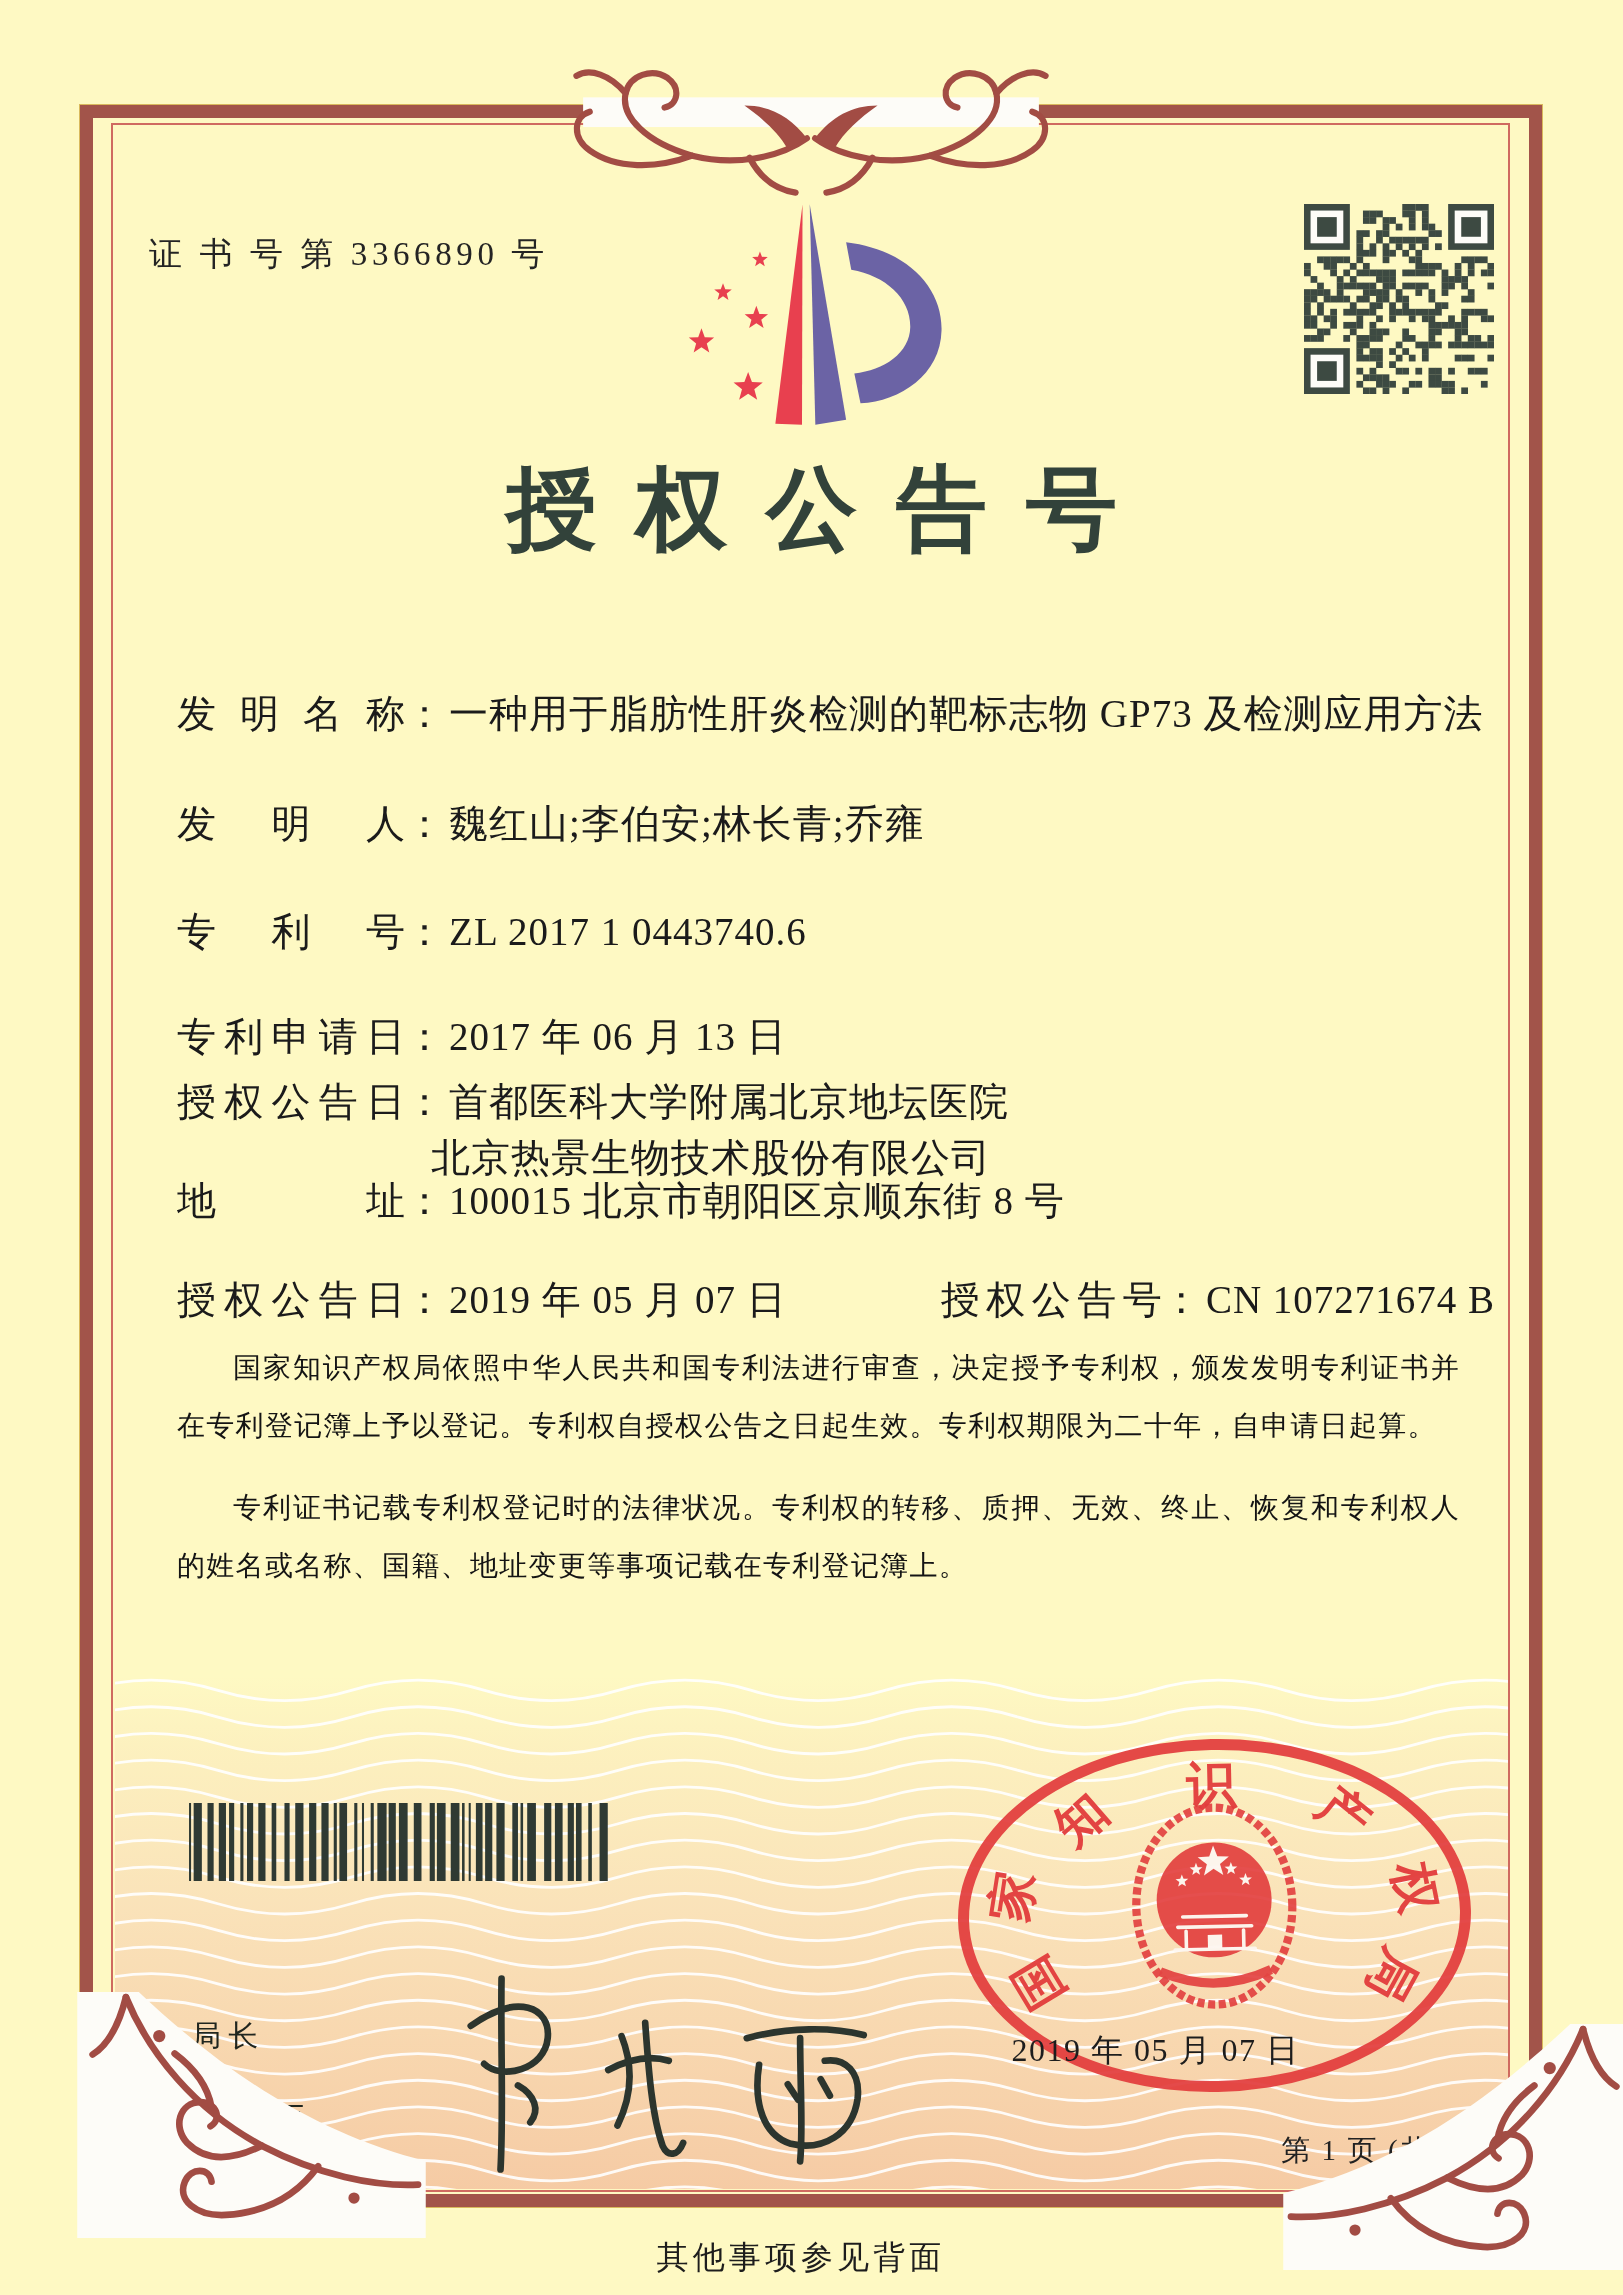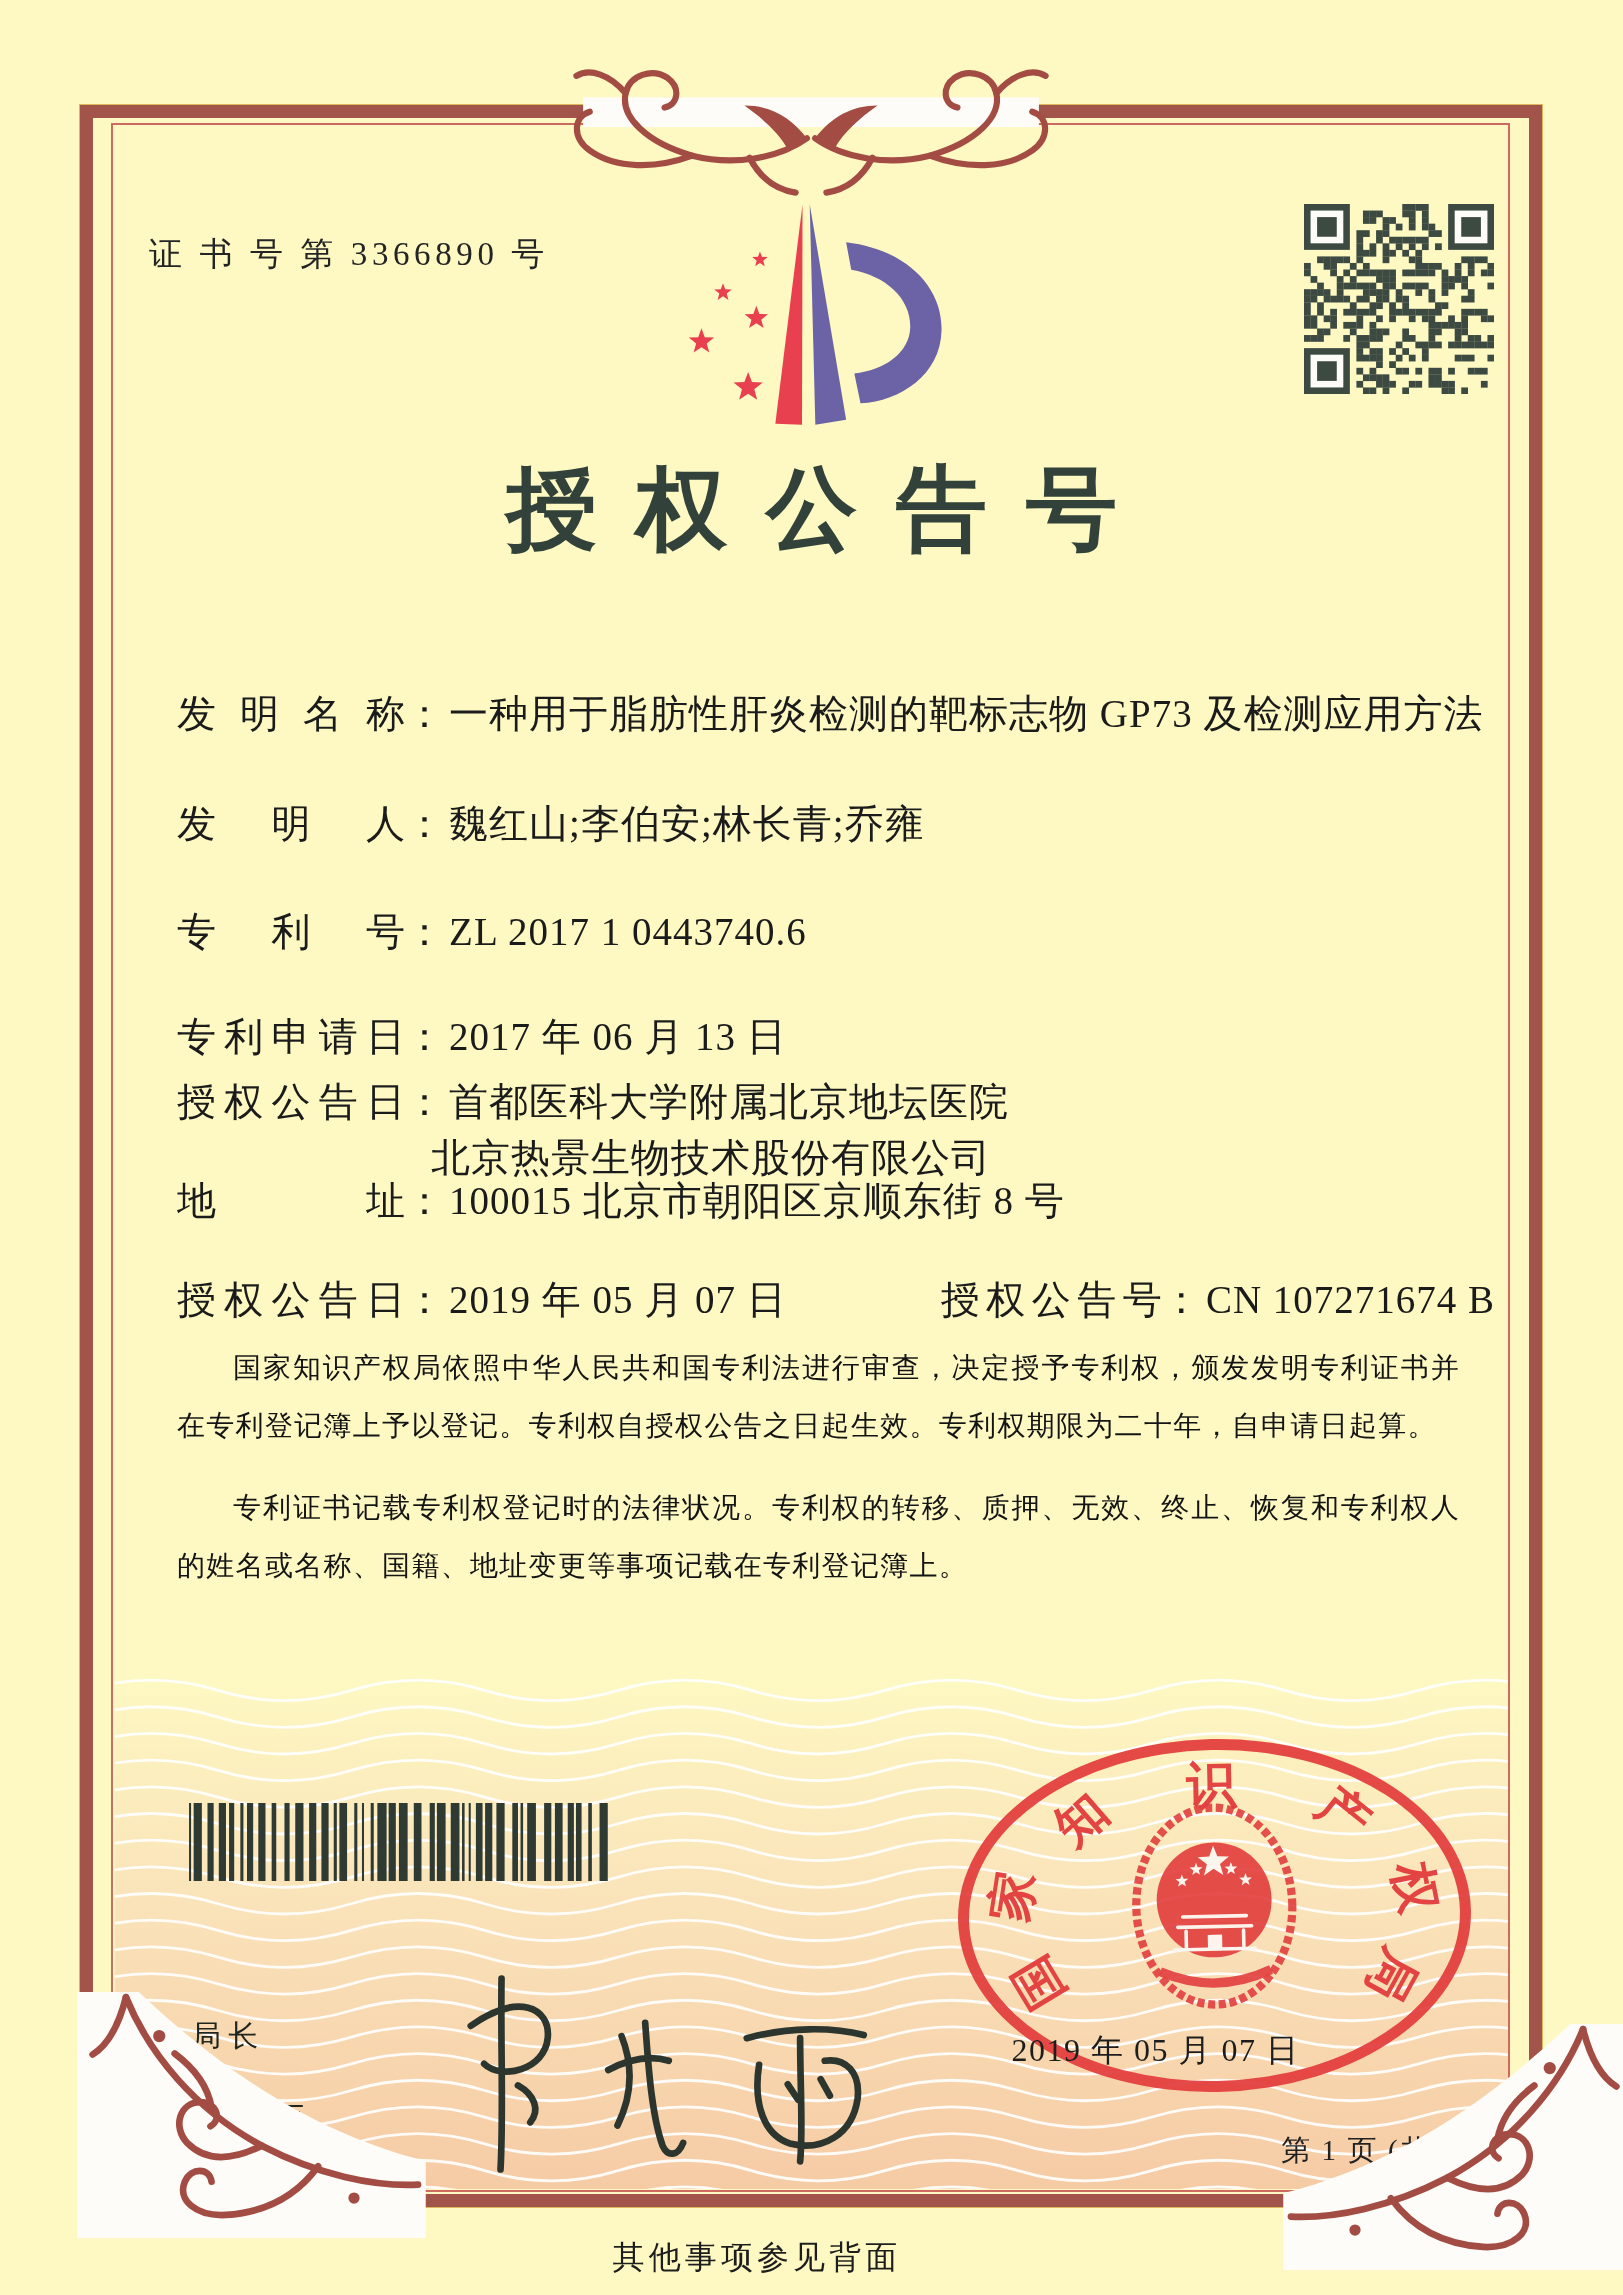--- a/index.html
+++ b/index.html
@@ -56,21 +56,21 @@
   #barcode-svg{position:absolute;left:189px;top:1803px;}
   .chief-label{position:absolute;left:191px;top:2016px;font-size:30px;letter-spacing:7.2px;color:#20261f;}
   .chief-name{position:absolute;left:191px;top:2097px;font-size:35px;letter-spacing:4.1px;color:#20261f;}
   #sign-svg{position:absolute;left:441px;top:1960px;}
   .seal{position:absolute;left:958px;top:1739px;width:513px;height:353px;transform:rotate(-1.2deg);}
   .seal-ring{position:absolute;left:0;top:0;width:491px;height:331px;border:11.3px solid #e23c3c;border-radius:50%;opacity:.93;}
   .seal-char{position:absolute;width:56px;height:62px;font-size:50px;font-weight:bold;color:#e23c3c;text-align:center;line-height:62px;opacity:.95;}
   #emblem-svg{position:absolute;left:159px;top:55px;opacity:.94;}
   .seal-date{position:absolute;left:991px;top:2029px;width:329px;text-align:center;font-size:32px;letter-spacing:1.5px;color:#1d1d1d;}
   .footer-page{position:absolute;left:0;top:2131px;width:1509px;text-align:right;font-size:29px;letter-spacing:2.1px;color:#222;}
-  .back-note{position:absolute;left:0;top:2236px;width:1514px;text-align:center;font-size:32px;letter-spacing:4.1px;color:#1d1d1d;}
+  .back-note{position:absolute;left:0;top:2236px;width:1514px;text-align:center;font-size:32px;letter-spacing:4.1px;color:#1d1d1d;padding-left:44px;}
   
   #orn-top{position:absolute;left:552px;top:40px;}
   #orn-bl{position:absolute;left:77px;top:1992px;}
   #orn-br{position:absolute;left:1283px;top:2024px;transform:scaleX(-1);}
 </style>
 </head>
 <body>
 
 <div class="page">
 

